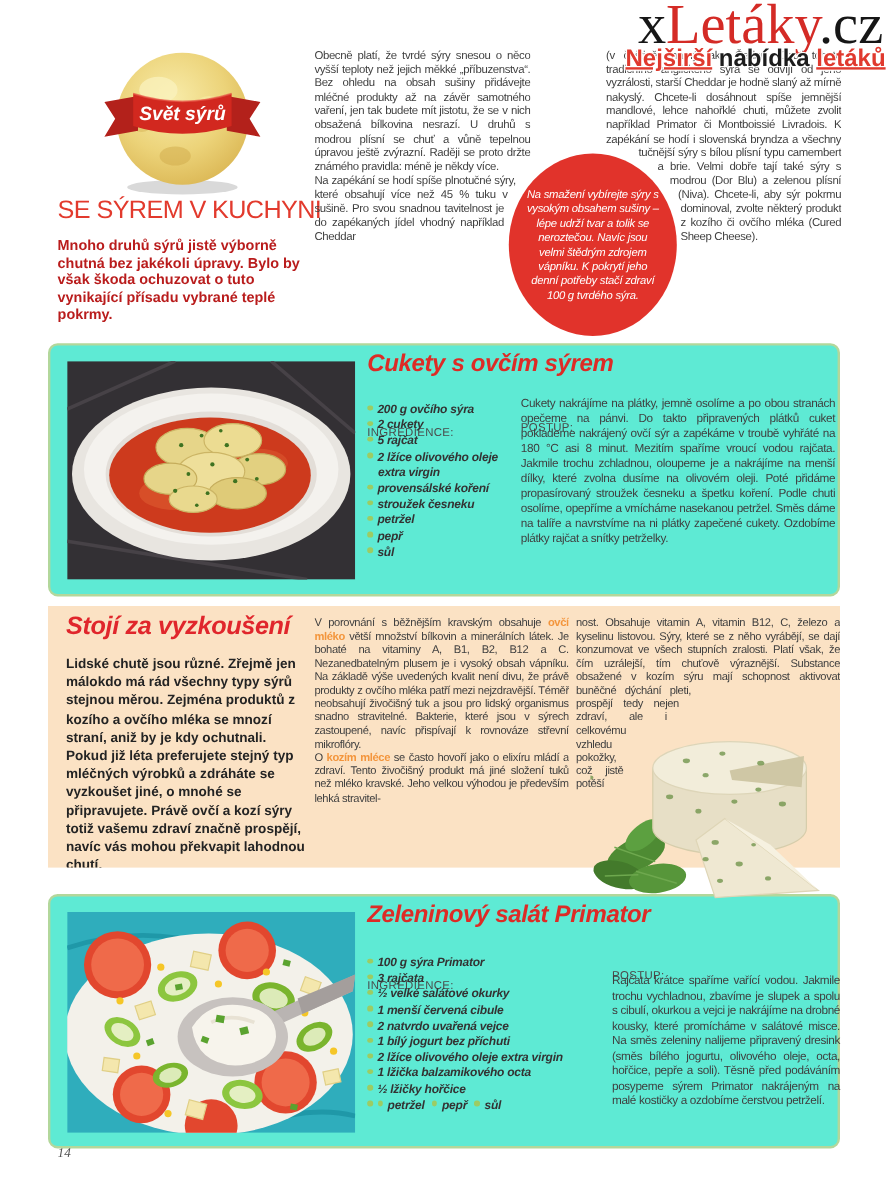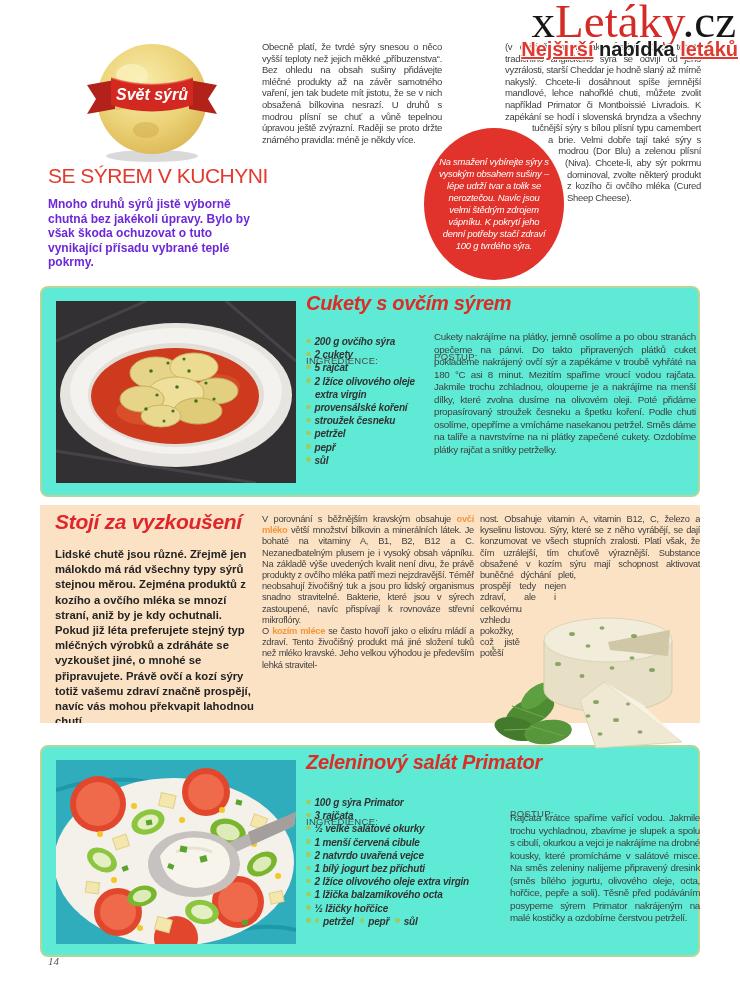--- a/index.html
+++ b/index.html
@@ -22,21 +22,21 @@
   .tagline .t-red{color:#e0392e;text-decoration:underline;}
   .tagline .t-blk{color:#1c1c1c;}
   
   .cheese-ball{position:absolute;left:82px;top:42px;z-index:2;}
   .intro-title{
     position:absolute;left:48px;top:164px;width:215px;margin:0;
     font-size:21px;font-weight:400;letter-spacing:-0.5px;color:#e23a2d;white-space:nowrap;
   }
   .intro-lead{
     position:absolute;left:48px;top:197px;width:210px;margin:0;
-    font-weight:bold;font-size:12px;line-height:14.6px;color:#6d28d9;
+    font-weight:bold;font-size:12px;line-height:14.6px;color:#b91c1c;
   }
   
   .col{position:absolute;top:41px;height:246px;overflow:hidden;text-align:justify;
        font-size:9.5px;line-height:11.6px;letter-spacing:-0.3px;color:#3f3f3f;}
   .col p{margin:0;}
   .col-a{left:262px;width:180px;}
   .col-b{left:505px;width:196px;}
   .circle-spacer-r{float:right;width:22px;height:245px;
        shape-outside:circle(76px at 74px 162px);shape-margin:3px;}
   .circle-spacer-l{float:left;width:62px;height:248px;
@@ -146,20 +146,21 @@
     <path d="M29,36 Q70,49 111,36" fill="none" stroke="#e85a4a" stroke-width="1.5" opacity="0.7"></path>
     <text x="70" y="58" text-anchor="middle" fill="#ffffff" font-family="Liberation Sans, sans-serif" font-size="16" font-style="italic" font-weight="bold">Svět sýrů</text>
   </svg>
 
   <h1 class="intro-title">SE SÝREM V KUCHYNI</h1>
   <p class="intro-lead">Mnoho druhů sýrů jistě výborně chutná bez jakékoli úpravy. Bylo by však škoda ochuzovat o tuto vynikající přísadu vybrané teplé pokrmy.</p>
 
   <div class="col col-a">
     <span class="circle-spacer-r"></span>
     <p>Obecně platí, že tvrdé sýry snesou o něco vyšší teploty než jejich měkké „příbuzenstva“. Bez ohledu na obsah sušiny přidávejte mléčné produkty až na závěr samotného vaření, jen tak budete mít jistotu, že se v nich obsažená bílkovina nesrazí. U druhů s modrou plísní se chuť a vůně tepelnou úpravou ještě zvýrazní. Raději se proto držte známého pravidla: méně je někdy více.</p>
+    <p>Na zapékání se hodí spíše plnotučné sýry, které obsahují více než 45 % tuku v sušině. Pro svou snadnou tavitelnost je do zapékaných jídel vhodný například Cheddar</p>
   </div>
 
   <div class="tip-circle">
     <p>Na smažení vybírejte sýry s vysokým obsahem sušiny – lépe udrží tvar a tolik se neroztečou. Navíc jsou velmi štědrým zdrojem vápníku. K pokrytí jeho denní potřeby stačí zdraví 100 g tvrdého sýra.</p>
   </div>
 
   <div class="col col-b">
     <span class="circle-spacer-l"></span>
     <p>(v češtině známý jako Čedar). Chuť tohoto tradičního anglického sýra se odvíjí od jeho vyzrálosti, starší Cheddar je hodně slaný až mírně nakyslý. Chcete-li dosáhnout spíše jemnější mandlové, lehce nahořklé chuti, můžete zvolit například Primator či Montboissié Livradois. K zapékání se hodí i slovenská bryndza a všechny tučnější sýry s bílou plísní typu camembert a brie. Velmi dobře tají také sýry s modrou (Dor Blu) a zelenou plísní (Niva). Chcete-li, aby sýr pokrmu dominoval, zvolte některý produkt z kozího či ovčího mléka (Cured Sheep Cheese).</p>
   </div>

